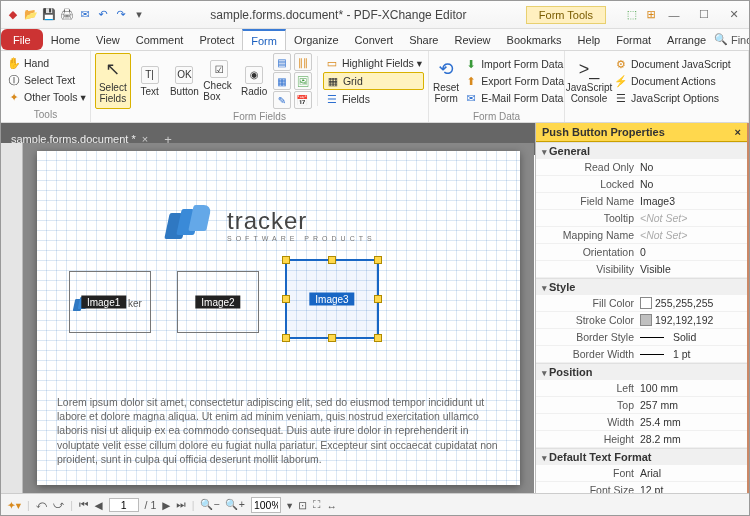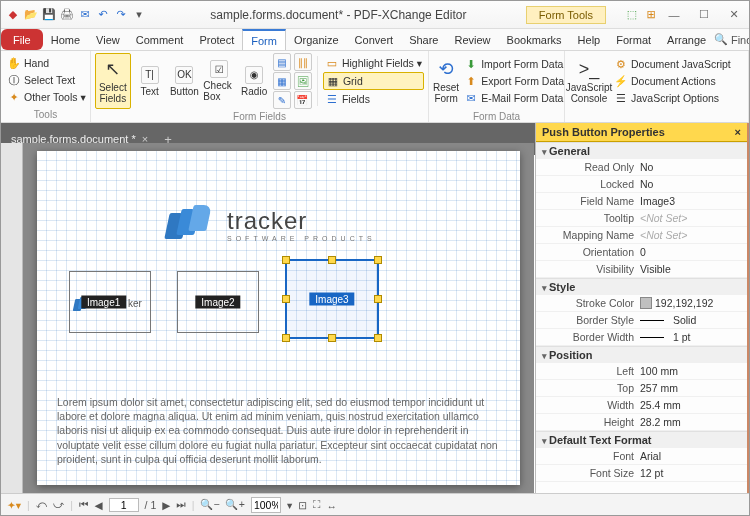--- a/index.html
+++ b/index.html
@@ -340,20 +340,27 @@
         <div class="k">Orientation</div>
         <div class="v">0</div>
       </div>
     <div class="prow">
         <div class="k">Visibility</div>
         <div class="v">Visible</div>
       </div>
 
     <div class="sect">Style</div>
     <div class="prow">
+        <div class="k">Fill Color</div>
+        <div class="v">
+          <span class="swatch" style="background:#fff;"></span>
+          <span>255,255,255</span>
+        </div>
+      </div>
+    <div class="prow">
         <div class="k">Stroke Color</div>
         <div class="v">
           <span class="swatch" style="background:#c0c0c0;"></span>
           <span>192,192,192</span>
         </div>
       </div>
     <div class="prow">
         <div class="k">Border Style</div>
         <div class="v"><span style="display:inline-block;width:24px;border-top:1px solid #000;"></span>&nbsp;<span>Solid</span></div>
       </div>

